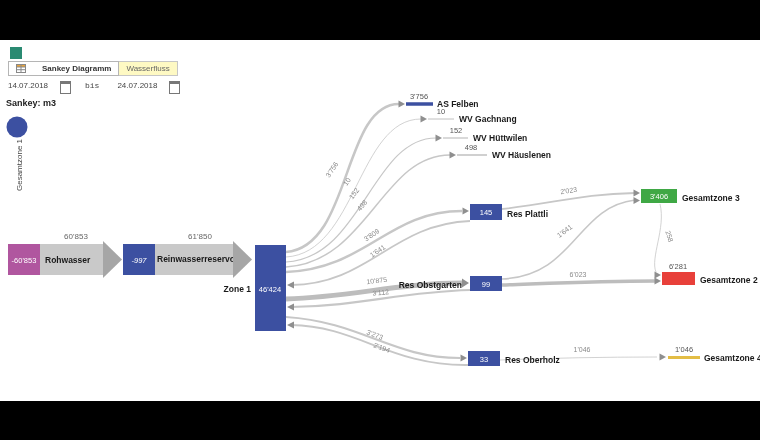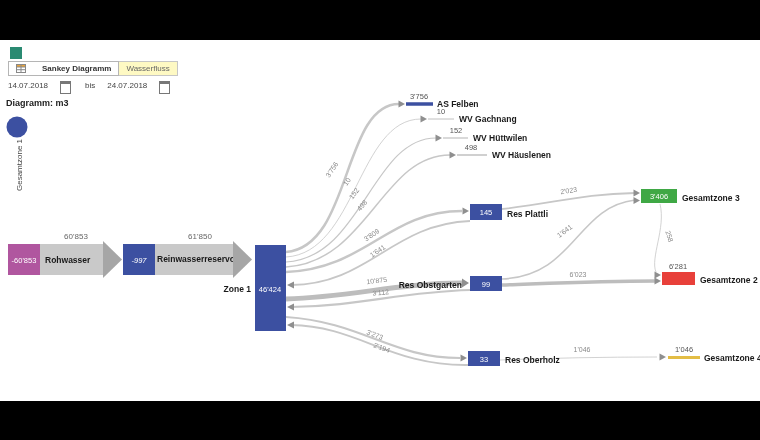--- a/index.html
+++ b/index.html
@@ -9,21 +9,21 @@
   #bar-top{top:0;height:40px;}
   #bar-bottom{top:401px;height:39px;}
   #app-icon{position:absolute;left:10px;top:47px;width:12px;height:12px;background:#2a8a72;}
   #tabs{position:absolute;left:8px;top:61px;display:flex;align-items:stretch;}
   .tab{display:flex;align-items:center;gap:16px;padding:2px 7px;font-size:8px;cursor:default;}
   .tab.active{background:#fff;border:1px solid #b5b5b5;color:#333;font-weight:bold;}
   .tab.inactive{background:#fef9c3;border:1px solid #c6c6c6;border-left:none;color:#666;}
   #dates{position:absolute;left:8px;top:81px;display:flex;font-size:8px;color:#444;}
   .date-val{width:52px;}
   .cal{width:9px;height:9px;border:1px solid #777;border-top:3px solid #777;margin-right:14px;position:relative;}
-  #bis{margin-right:12px;}
+  #bis{margin-right:18px;font-family:Liberation Mono, monospace;}
   #unit{position:absolute;left:6px;top:98px;font-size:9px;font-weight:bold;color:#222;}
   svg text{font-family:"Liberation Sans",sans-serif;}
   .flow{fill:none;stroke:#c7c7c7;}
   .flow-thick{fill:none;stroke:#bdbdbd;}
   .ah{fill:#8f8f8f;}
   .bigah{fill:#a6a6a6;}
   .band{fill:#c9c9c9;}
   .nodelbl{font-size:8.5px;font-weight:bold;fill:#1a1a1a;}
   .boxval{font-size:7.5px;fill:#fff;}
   .flowval{font-size:7px;fill:#8a8a8a;}
@@ -165,17 +165,17 @@
   </div>
 
   <div id="dates">
     <span class="date-val">14.07.2018</span>
     <span class="cal"></span>
     <span id="bis">bis</span>
     <span class="date-val">24.07.2018</span>
     <span class="cal"></span>
   </div>
 
-  <div id="unit">Diagramm: m3</div>
+  <div id="unit">Sankey: m3</div>
 
   <div id="bar-top" class="blackbar"></div>
   <div id="bar-bottom" class="blackbar"></div>
 </div>
 
 </body></html>

